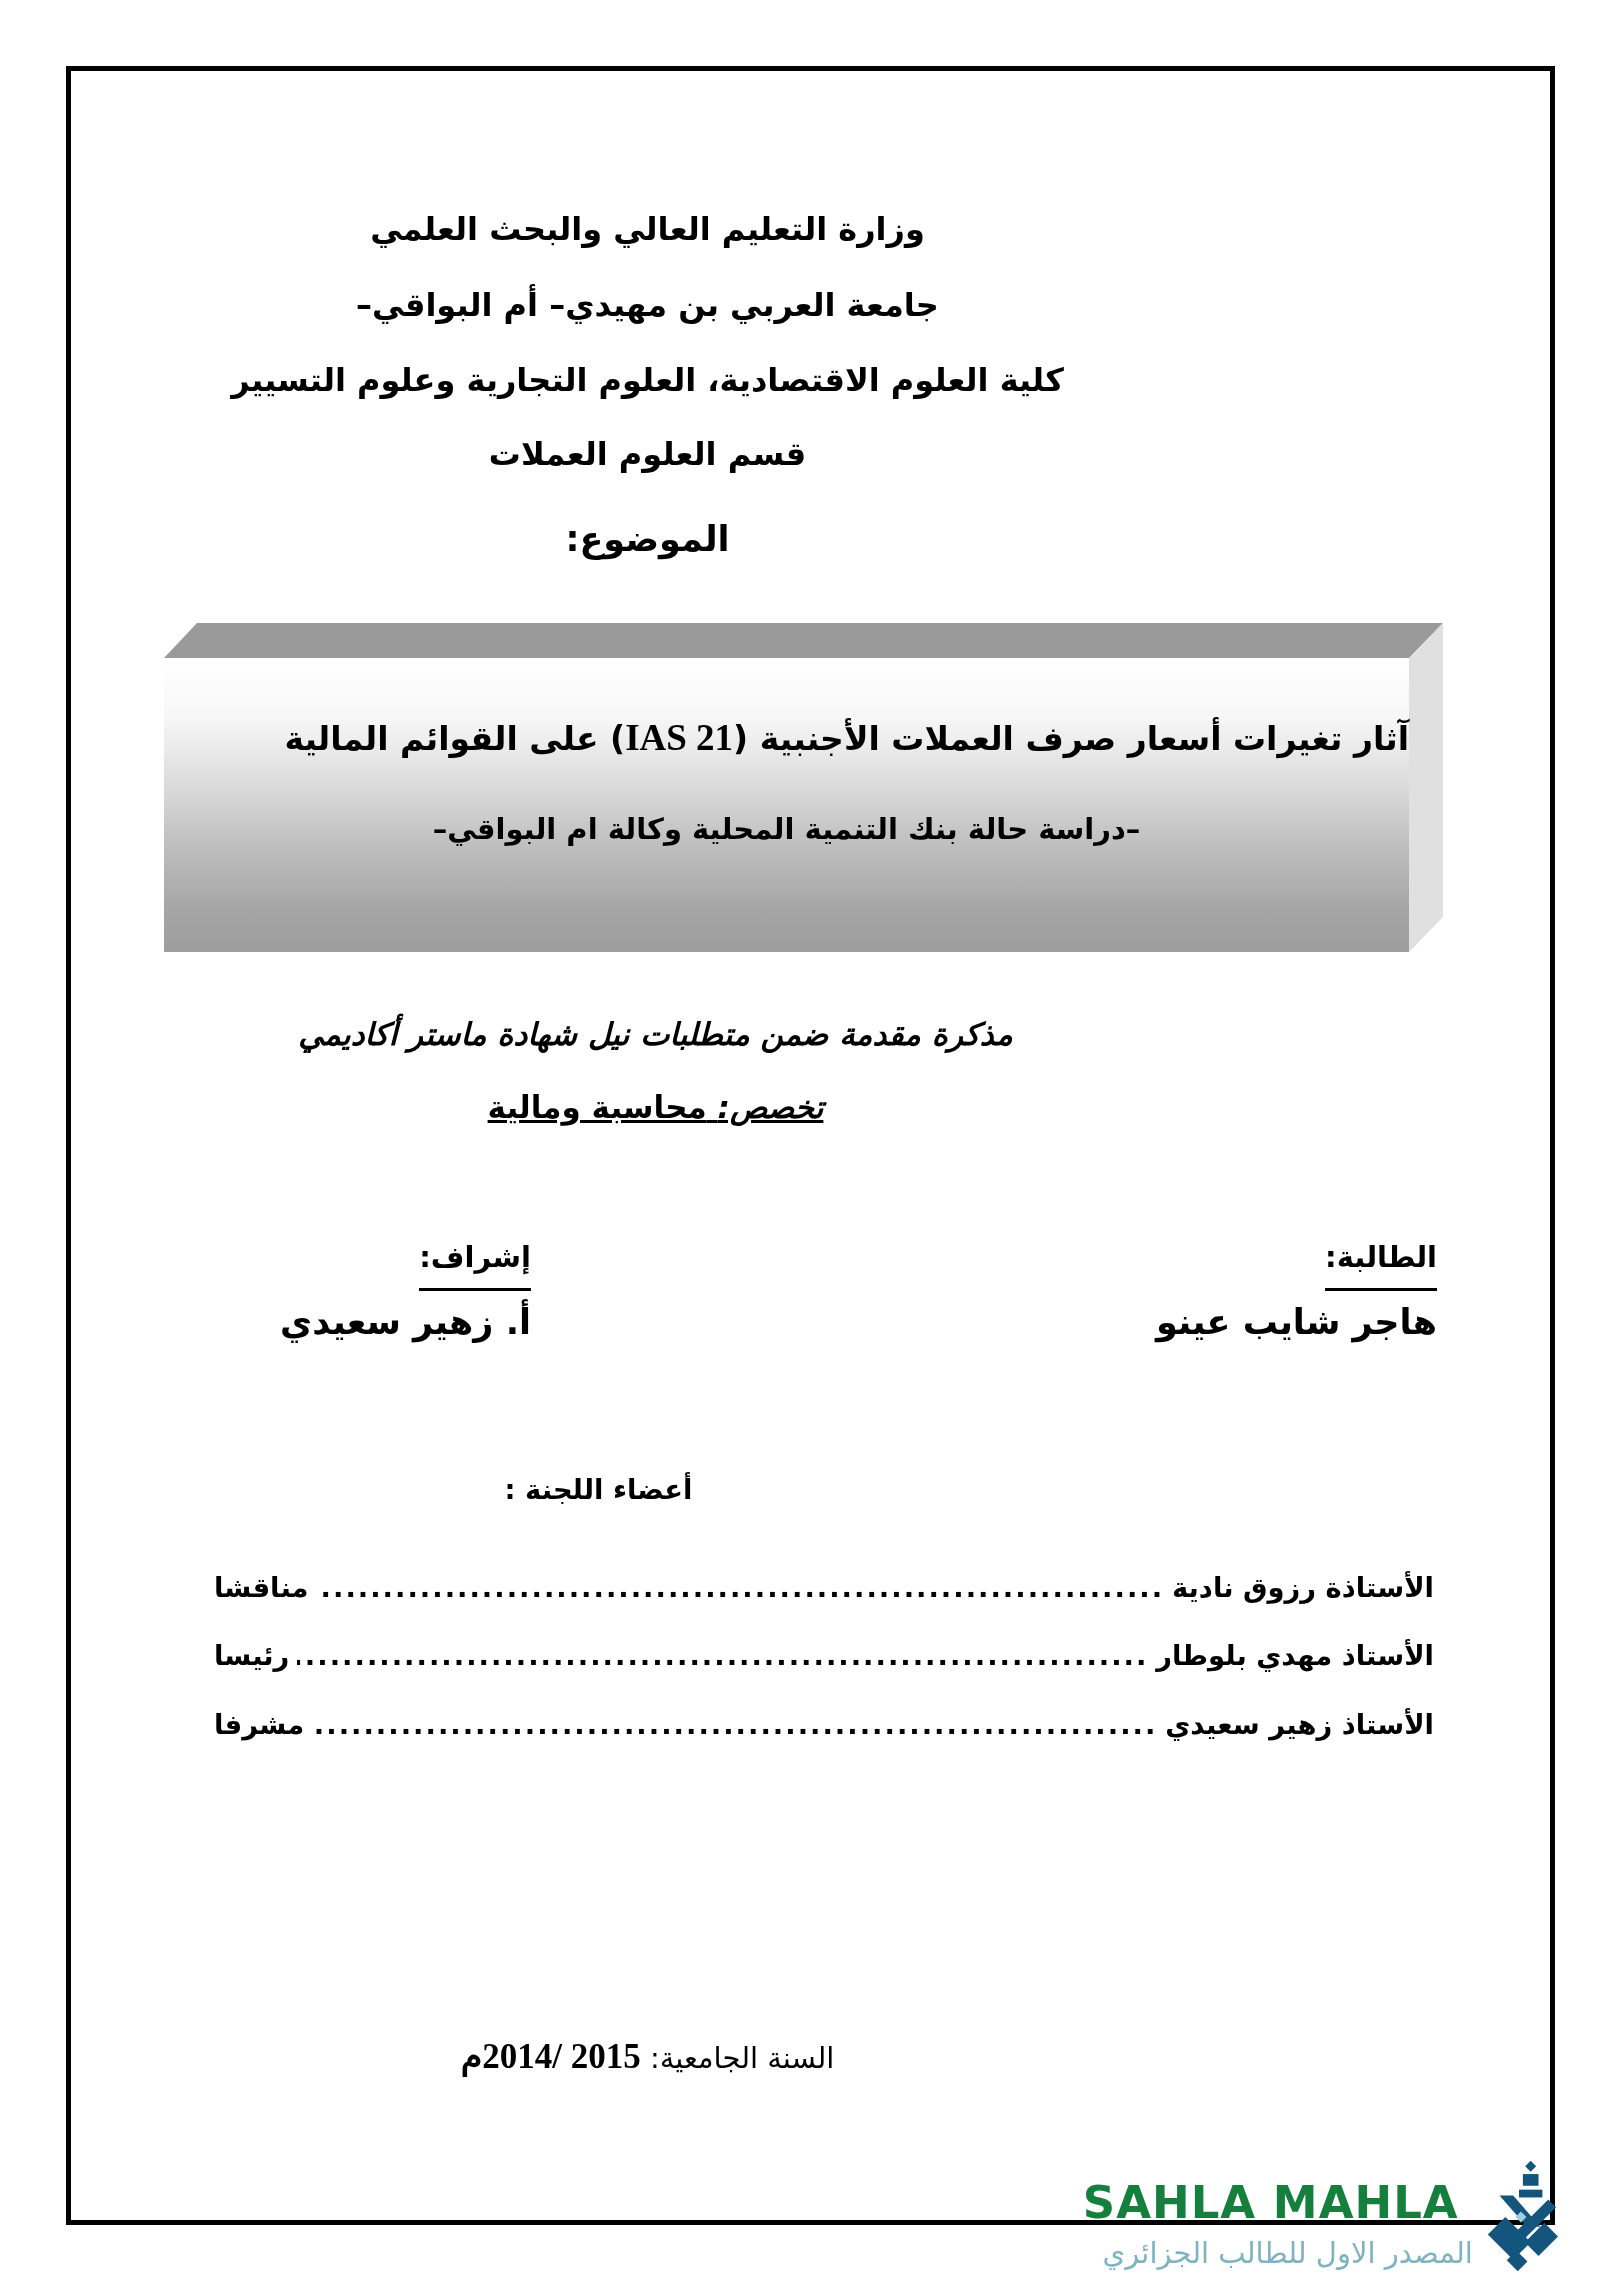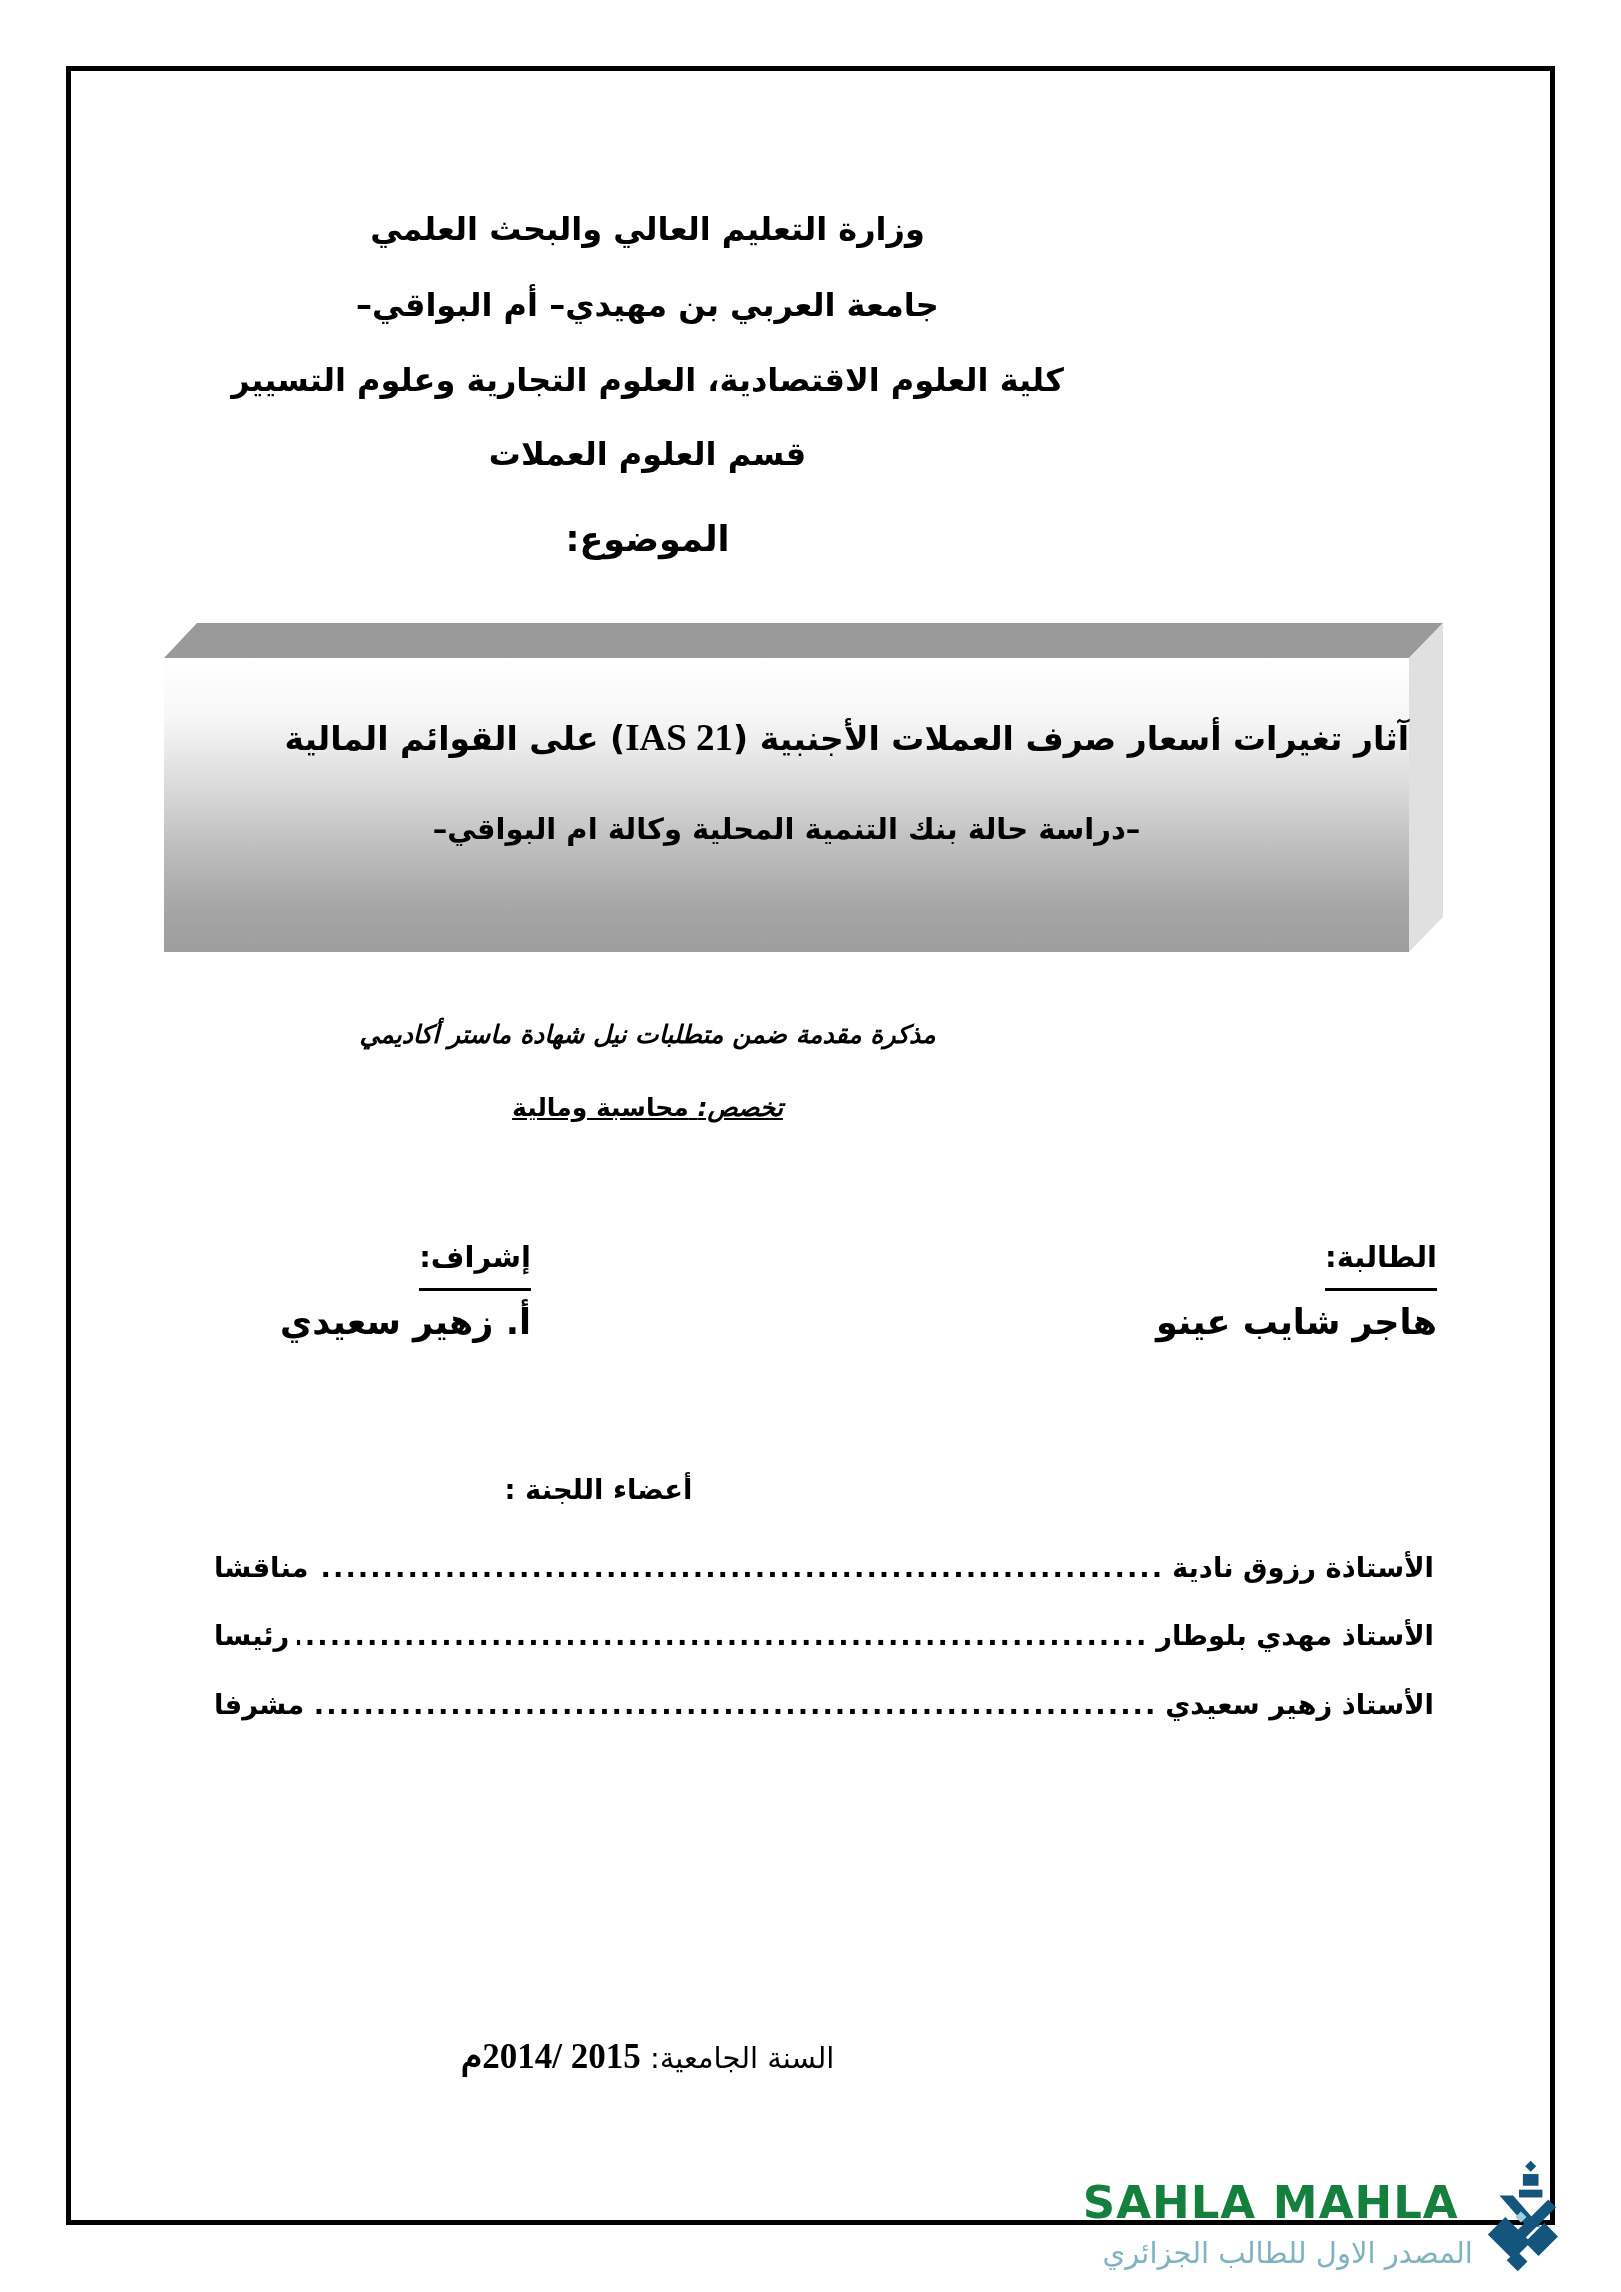--- a/index.html
+++ b/index.html
@@ -93,22 +93,23 @@
       white-space: nowrap;
     }
     .latin-bold {
       font-family: "Liberation Serif", "DejaVu Serif", serif;
       font-weight: bold;
       font-size: 37px;
     }
 
     .italic-line {
       font-style: italic;
-      font-size: 25px;
+      font-size: 31px;
       line-height: 39px;
+      padding-left: 8px;
     }
 
     .col {
       position: absolute;
       text-align: right;
       white-space: nowrap;
     }
     .label-underlined {
       display: inline-block;
       font-size: 29px;
@@ -135,21 +136,21 @@
       white-space: nowrap;
     }
     .committee-row .cm-name { flex: 0 0 auto; }
     .committee-row .cm-dots {
       flex: 1 1 auto;
       overflow: hidden;
       margin: 0 7.8px;
       letter-spacing: 2px;
       font-weight: bold;
     }
-    .committee-row .cm-role { flex: 0 0 auto; }
+    .committee-row .cm-role { flex: 0 0 auto; margin-top: 20px; }
 
     .year-line { font-size: 29px; line-height: 39px; font-weight: normal; }
     .year-num {
       font-family: "Liberation Serif", "DejaVu Serif", serif;
       font-weight: bold;
       font-size: 35px;
     }
 
     
     .logo {

